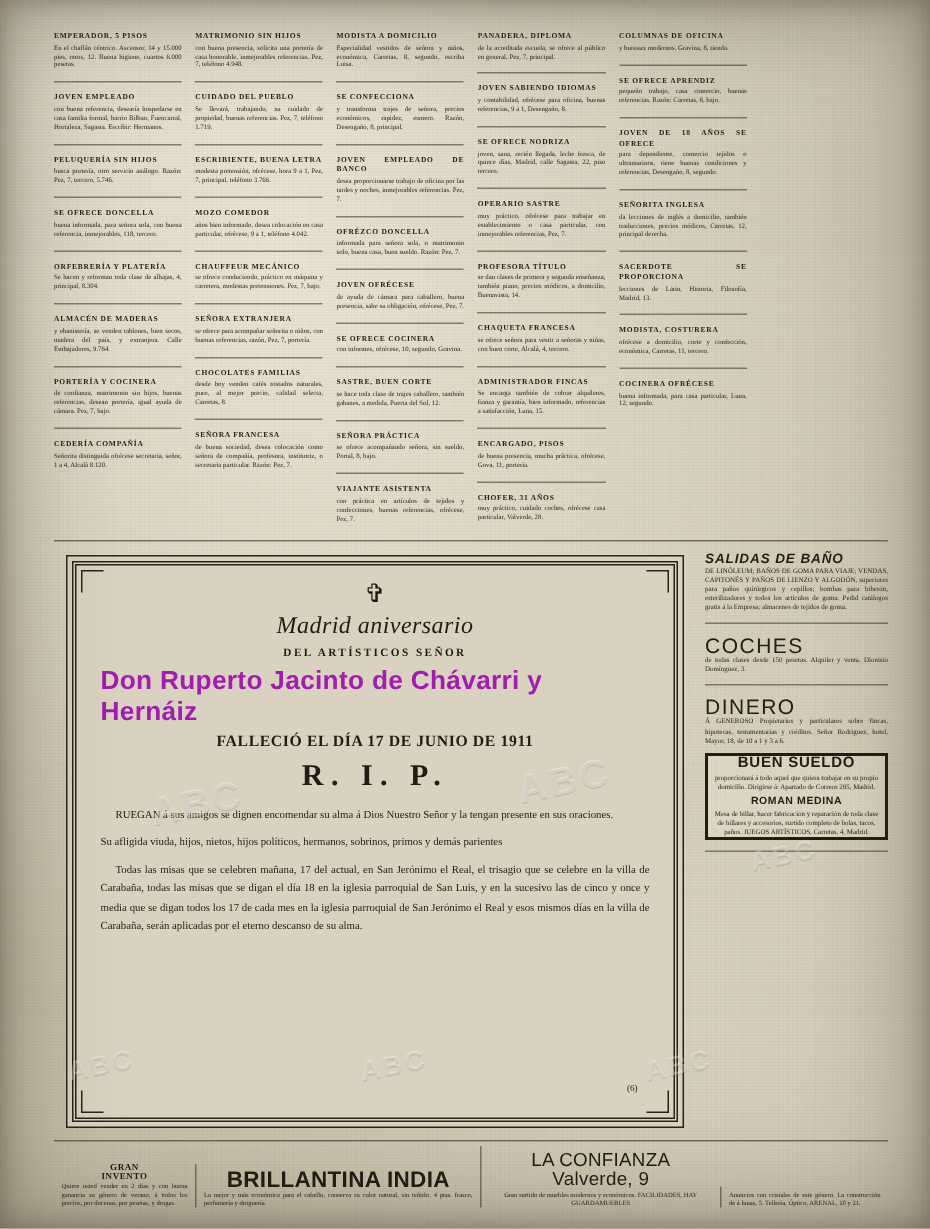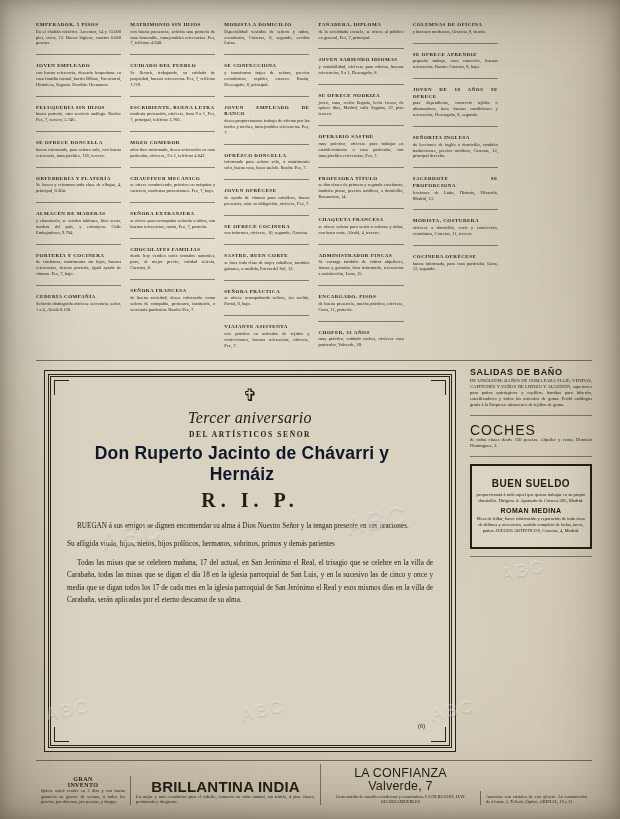--- a/index.html
+++ b/index.html
@@ -91,22 +91,22 @@
   .cross{
     text-align:center;font-size:17px;line-height:1;margin:1px 0 5px 0;color:#1d170f;
   }
   .o-anniv{
     text-align:center;font-size:16px;font-style:italic;letter-spacing:.3px;margin:0 0 3px 0;
   }
   .o-sub{
     text-align:center;font-size:7.5px;letter-spacing:1.6px;margin:0 0 4px 0;font-weight:bold;
   }
   .o-name{
-    text-align:center;font-size:17.5px;font-weight:bold;letter-spacing:.2px;margin:0 16px 4px 0;
-    color:#0f172a;
+    text-align:left;font-size:17.5px;font-weight:bold;letter-spacing:.2px;margin:0 16px 4px 0;
+    color:#a21caf;
     font-family:"Liberation Sans", sans-serif;
   }
   .o-died{
     text-align:center;font-size:10.5px;font-weight:bold;letter-spacing:.4px;margin:0 0 6px 0;
   }
   .o-rip{
     text-align:center;font-size:20px;font-weight:bold;letter-spacing:5px;margin:2px 0 8px 0;
   }
   .o-p{
     font-size:7.2px;line-height:1.72;text-align:justify;margin:0 0 6px 0;text-indent:0;
@@ -122,23 +122,24 @@
     display:flex;flex-direction:column;gap:5px;
   }
   .rail .ad{font-size:4.6px;}
   .big-word{
     text-align:left;font-weight:normal;font-size:14px;letter-spacing:1px;line-height:1;
     font-family:"Liberation Sans", sans-serif;
   }
   .mid-word{
     text-align:center;font-weight:bold;font-size:9px;letter-spacing:.6px;line-height:1.1;
     font-family:"Liberation Sans", sans-serif;
+    font-style:italic;
   }
   .boxad{
-    border:2px solid #221c12;padding:13px 4px;background:rgba(255,253,245,.18);
+    border:2px solid #221c12;padding:0 4px;background:rgba(255,253,245,.18);
   }
   .boxad .hd2{
     text-align:center;font-weight:bold;font-size:10px;letter-spacing:.5px;line-height:1.05;
     font-family:"Liberation Sans", sans-serif;
   }
   .boxad .sub2{
     text-align:center;font-size:4.6px;line-height:1.3;margin-top:2px;
   }
   .boxad .hd3{
     text-align:center;font-weight:bold;font-size:7px;letter-spacing:.4px;margin-top:3px;
@@ -408,42 +409,47 @@
   <div class="hsep"></div>
 
   <div class="obit-wrap">
     <div class="obit-inner">
       <span class="corner c-tl"></span>
       <span class="corner c-tr"></span>
       <span class="corner c-bl"></span>
       <span class="corner c-br"></span>
 
       <div class="cross">✞</div>
-      <div class="o-anniv">Tercer aniversario</div>
+      <div class="o-anniv">Madrid aniversario</div>
       <div class="o-sub">DEL ARTÍSTICOS SEÑOR</div>
       <div class="o-name">Don Ruperto Jacinto de Chávarri y Hernáiz</div>
+      <div class="o-died">FALLECIÓ EL DÍA 17 DE JUNIO DE 1911</div>
       <div class="o-rip">R. I. P.</div>
       <p class="o-p ind">RUEGAN á sus amigos se dignen encomendar su alma á Dios Nuestro Señor y la tengan presente en sus oraciones.</p>
       <p class="o-p">Su afligida viuda, hijos, nietos, hijos políticos, hermanos, sobrinos, primos y demás parientes</p>
       <p class="o-p ind">Todas las misas que se celebren mañana, 17 del actual, en San Jerónimo el Real, el trisagio que se celebre en la villa de Carabaña, todas las misas que se digan el día 18 en la iglesia parroquial de San Luis, y en la sucesivo las de cinco y once y media que se digan todos los 17 de cada mes en la iglesia parroquial de San Jerónimo el Real y esos mismos días en la villa de Carabaña, serán aplicadas por el eterno descanso de su alma.</p>
       <div class="o-note">(6)</div>
     </div>
   </div>
 
   <div class="rail">
     <div class="ad">
       <span class="mid-word">SALIDAS DE BAÑO</span>
       <span class="bd">DE LINÓLEUM; BAÑOS DE GOMA PARA VIAJE; VENDAS, CAPITONÉS Y PAÑOS DE LIENZO Y ALGODÓN, superiores para paños quirúrgicos y cepillos; bombas para biberón, esterilizadores y todos los artículos de goma. Pedid catálogos gratis á la Empresa; almacenes de tejidos de goma.</span>
     </div>
     <hr class="rule">
     <div class="ad">
       <span class="big-word">COCHES</span>
       <span class="bd">de todas clases desde 150 pesetas. Alquiler y venta. Dionisio Domínguez, 3.</span>
     </div>
     <hr class="rule">
+    <div class="ad">
+      <span class="big-word">DINERO</span>
+      <span class="bd">Á GENEROSO Propietarios y particulares sobre fincas, hipotecas, testamentarías y créditos. Señor Rodríguez, hotel, Mayor, 18, de 10 a 1 y 3 a 6.</span>
+    </div>
     <div class="boxad">
       <div class="hd2">BUEN SUELDO</div>
       <div class="sub2">proporcionará á todo aquel que quiera trabajar en su propio domicilio. Dirigirse á: Apartado de Correos 285, Madrid.</div>
       <div class="hd3">ROMAN MEDINA</div>
       <div class="sub2">Mesa de billar, hacer fabricación y reparación de toda clase de billares y accesorios, surtido completo de bolas, tacos, paños. JUEGOS ARTÍSTICOS, Carretas, 4, Madrid.</div>
     </div>
     <hr class="rule">
   </div>
 
   <div class="bottom">
@@ -451,21 +457,21 @@
       <span class="b-lab">GRAN</span>
       <span class="b-lab">INVENTO</span>
       <div class="b-small">Quiere usted vender en 2 días y con buena ganancia su género de verano, á todos los precios, por docenas, por pesetas, y drogas.</div>
     </div>
     <div class="bcell b2">
       <div class="b-huge">BRILLANTINA INDIA</div>
       <div class="b-small">La mejor y más económica para el cabello, conserva su color natural, sin teñirlo, 4 ptas. frasco, perfumería y droguería.</div>
     </div>
     <div class="bcell b3">
       <div class="b-med">LA CONFIANZA</div>
-      <div class="b-med">Valverde, 7</div>
+      <div class="b-med">Valverde, 9</div>
       <div class="b-tiny-c">Gran surtido de muebles modernos y económicos. FACILIDADES, HAY GUARDAMUEBLES</div>
     </div>
     <div class="bcell b4">
       <div class="b-small">Anuncios con cristales de este género. La construcción de á lunas, 5. Tellería, Óptico, ARENAL, 10 y 21.</div>
     </div>
   </div>
 
   <div class="wm" style="left:100px;top:520px;transform:rotate(-12deg);">ABC</div>
   <div class="wm" style="left:345px;top:505px;transform:rotate(-12deg);">ABC</div>
   <div class="wm small" style="left:240px;top:700px;transform:rotate(-12deg);">ABC</div>

